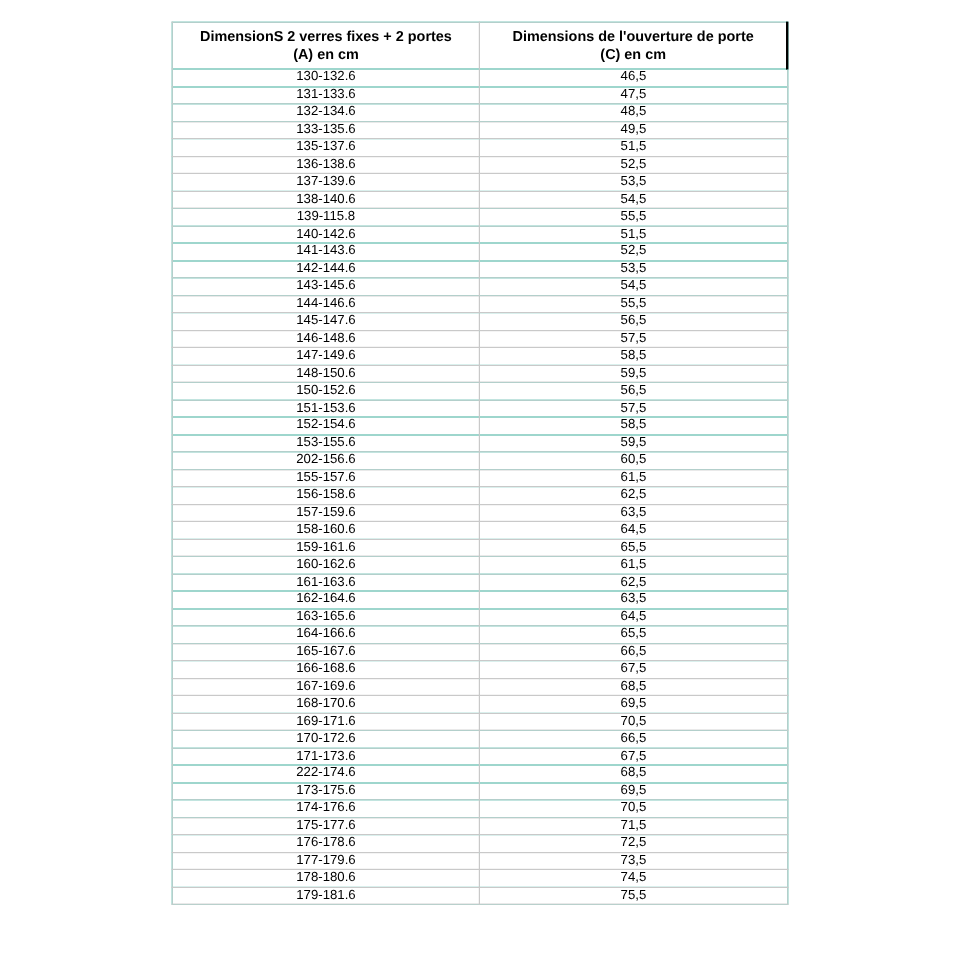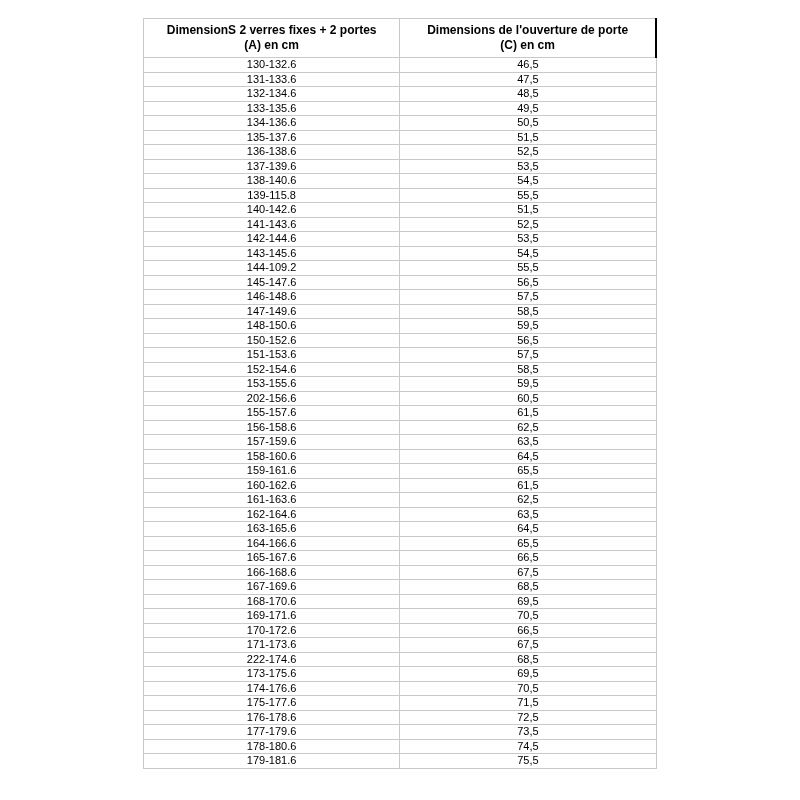--- a/index.html
+++ b/index.html
@@ -87,24 +87,20 @@
         </tr>
         <tr>
           <td>132-134.6</td>
           <td>48,5</td>
         </tr>
         <tr>
           <td>133-135.6</td>
           <td>49,5</td>
         </tr>
         <tr>
-          <td>134-136.6</td>
-          <td>50,5</td>
-        </tr>
-        <tr>
           <td>135-137.6</td>
           <td>51,5</td>
         </tr>
         <tr>
           <td>136-138.6</td>
           <td>52,5</td>
         </tr>
         <tr>
           <td>137-139.6</td>
           <td>53,5</td>
@@ -127,21 +123,21 @@
         </tr>
         <tr>
           <td>142-144.6</td>
           <td>53,5</td>
         </tr>
         <tr>
           <td>143-145.6</td>
           <td>54,5</td>
         </tr>
         <tr>
-          <td>144-109.2</td>
+          <td>144-146.6</td>
           <td>55,5</td>
         </tr>
         <tr>
           <td>145-147.6</td>
           <td>56,5</td>
         </tr>
         <tr>
           <td>146-148.6</td>
           <td>57,5</td>
         </tr>

